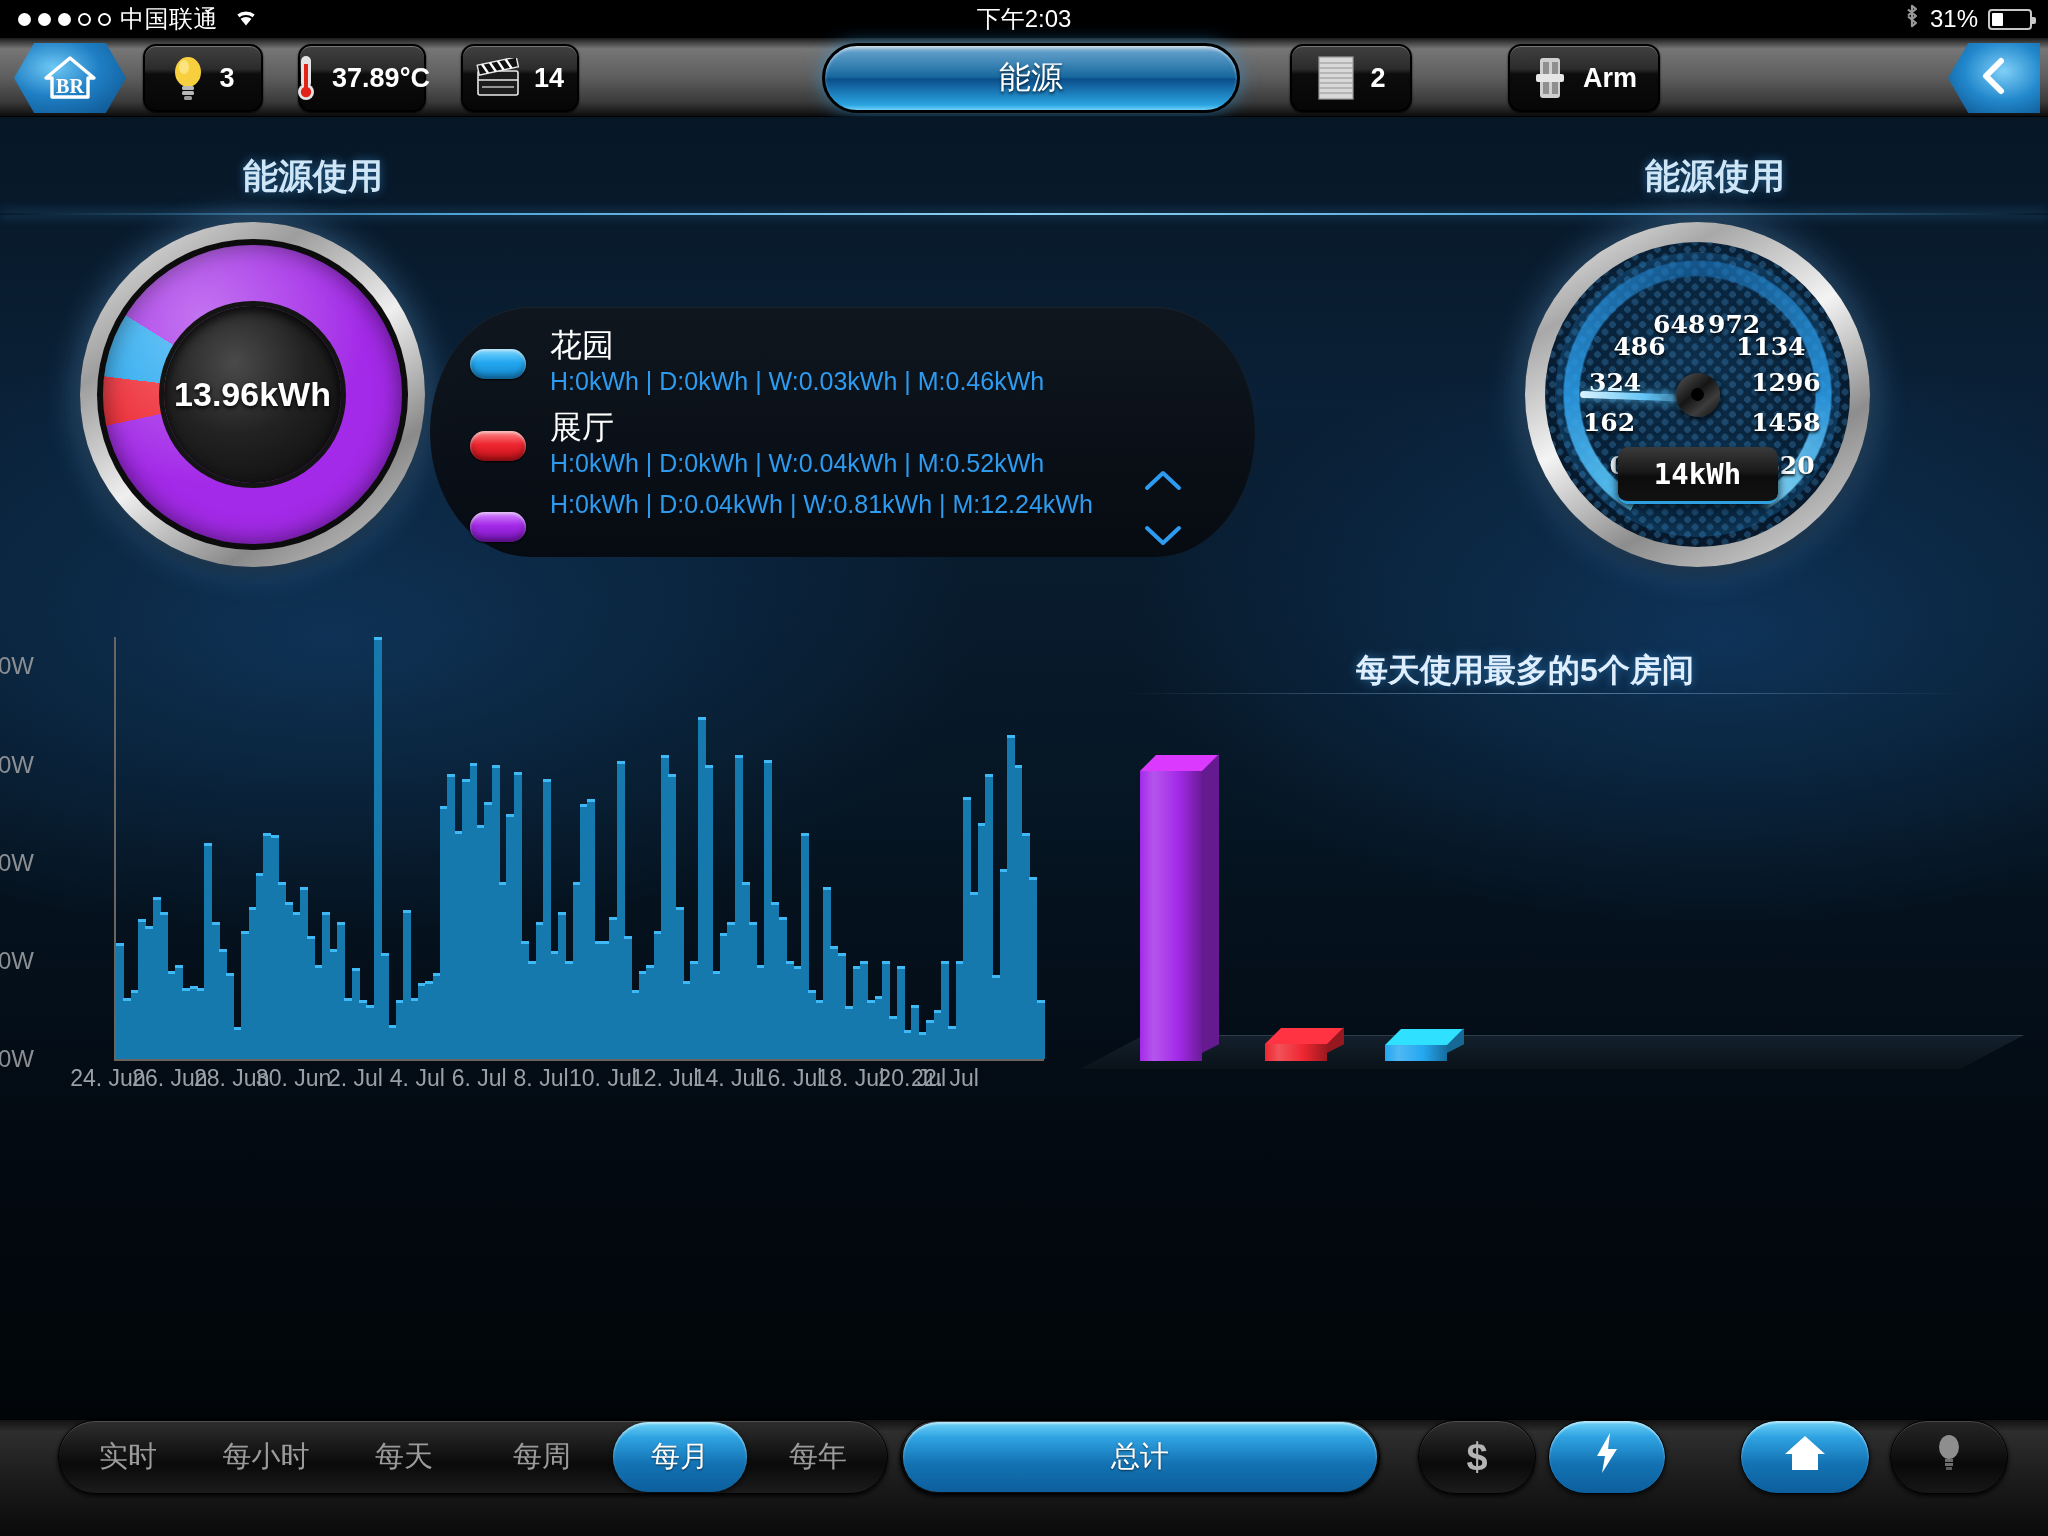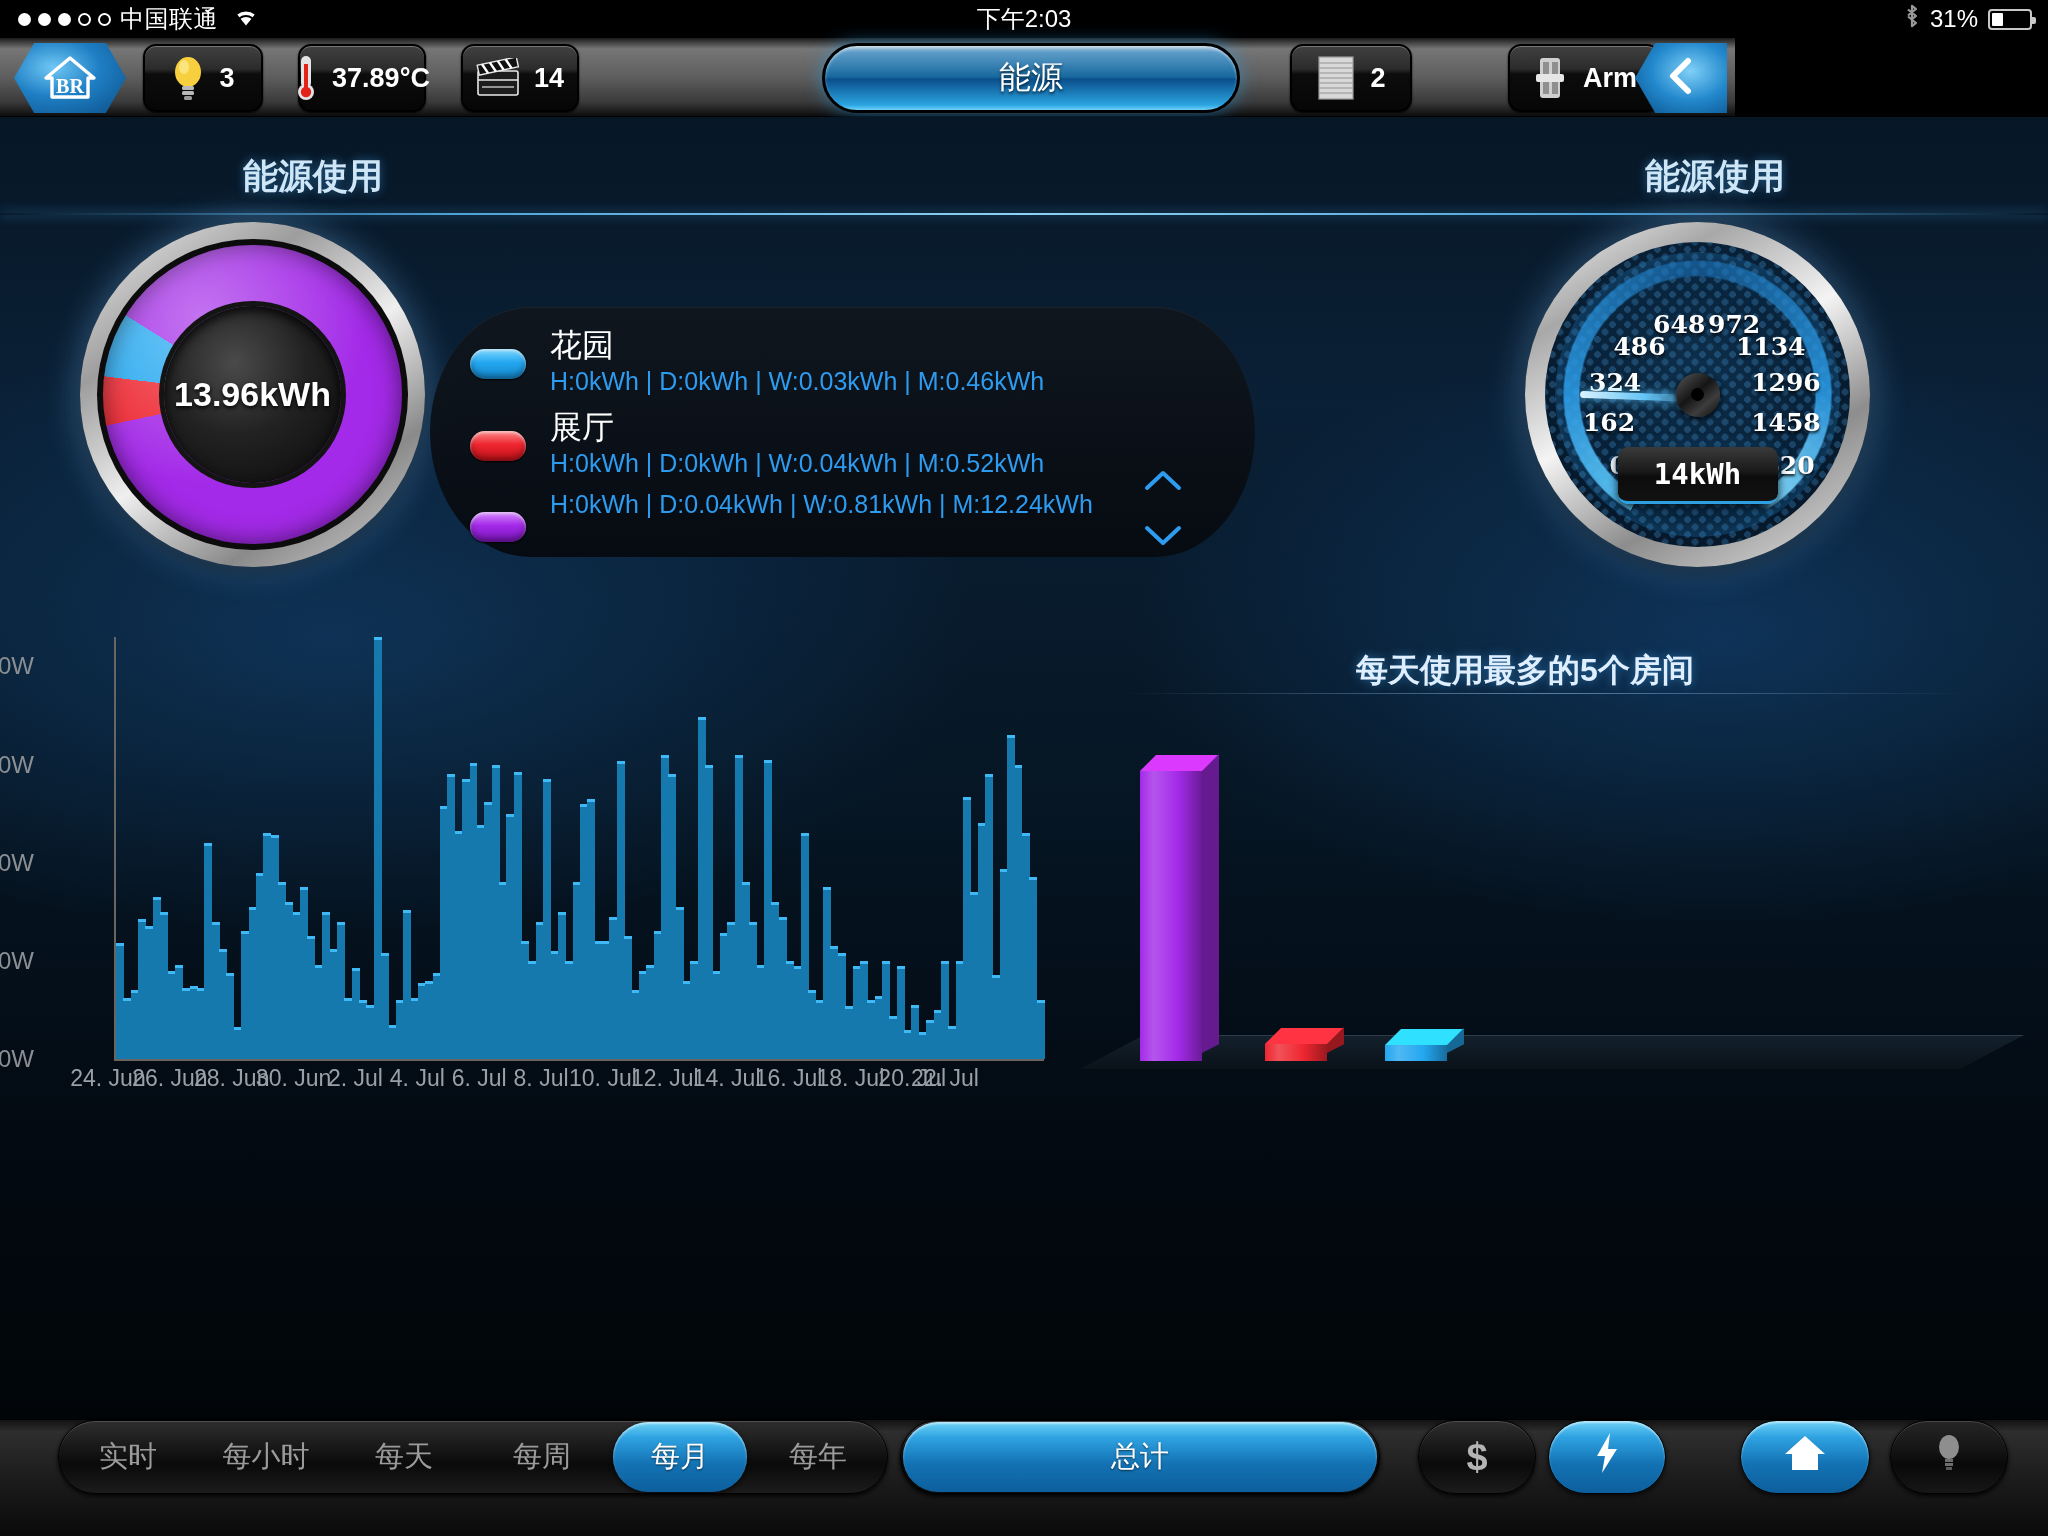--- a/index.html
+++ b/index.html
@@ -37,21 +37,21 @@
     position: relative; padding: 2px;
   }
   .batt::after {
     content: ""; position: absolute; right: -6px; top: 6px;
     width: 4px; height: 7px; background: #c8c8c8; border-radius: 0 2px 2px 0;
   }
   .batt-fill { height: 100%; background: #fff; border-radius: 1px; }
 
   
   .toolbar {
-    position: absolute; left: 0; top: 38px; width: 1735px; height: 79px;
+    position: absolute; left: 0; top: 38px; width: 2048px; height: 79px;
     background: linear-gradient(to bottom, #1b1b1b 0%, #767676 14%, #5e5e5e 50%, #3a3a3a 82%, #0d0d0d 100%);
     border-bottom: 1px solid #000;
     display: flex; align-items: center;
   }
   .logo-hex {
     position: absolute; left: 14px; top: 5px; width: 112px; height: 70px;
     background: radial-gradient(ellipse at 35% 35%, #6fc8f5 0%, #1f7fc4 45%, #0b4f88 100%);
     clip-path: polygon(18% 0%, 82% 0%, 100% 50%, 82% 100%, 18% 100%, 0% 50%);
     display: flex; align-items: center; justify-content: center;
     box-shadow: 0 0 10px rgba(60,170,255,.5);

